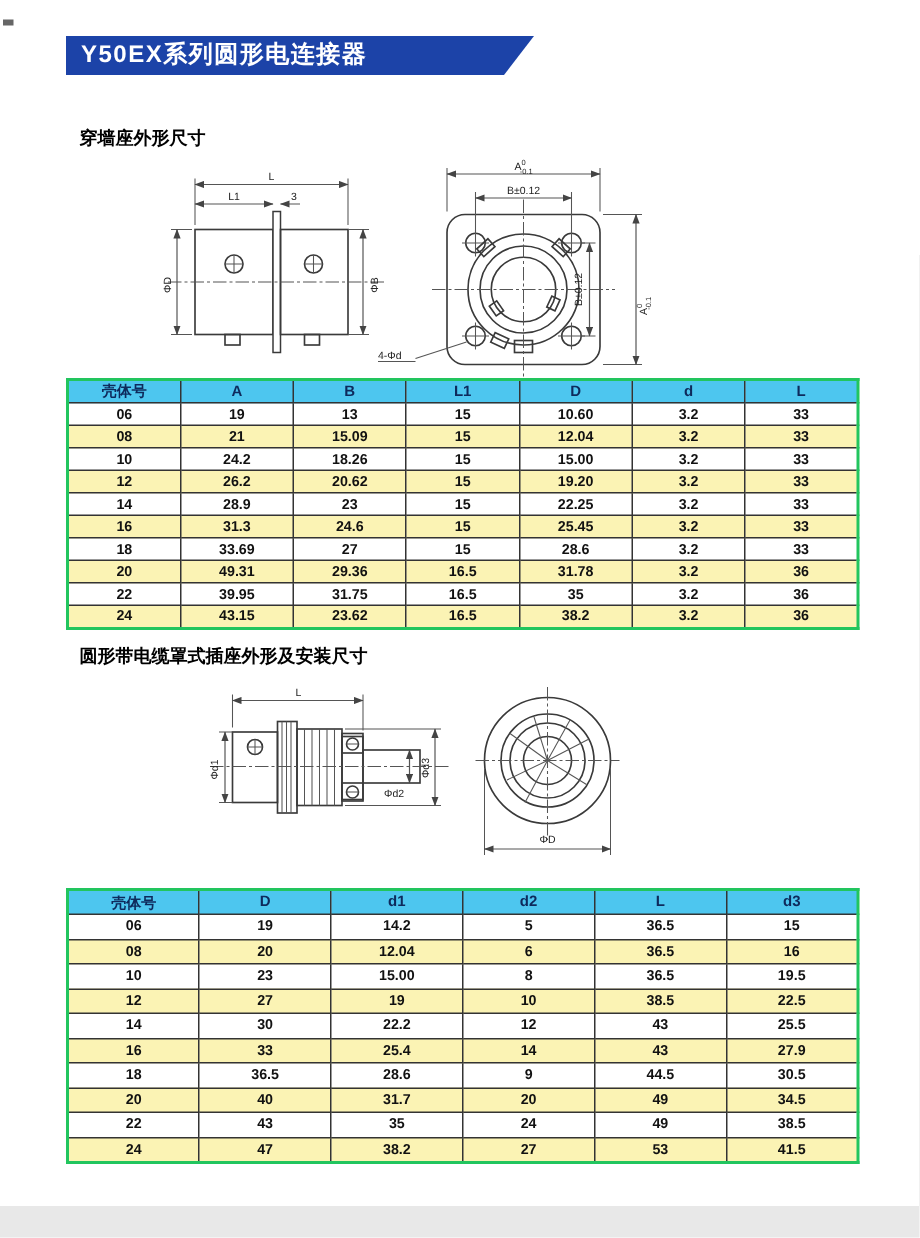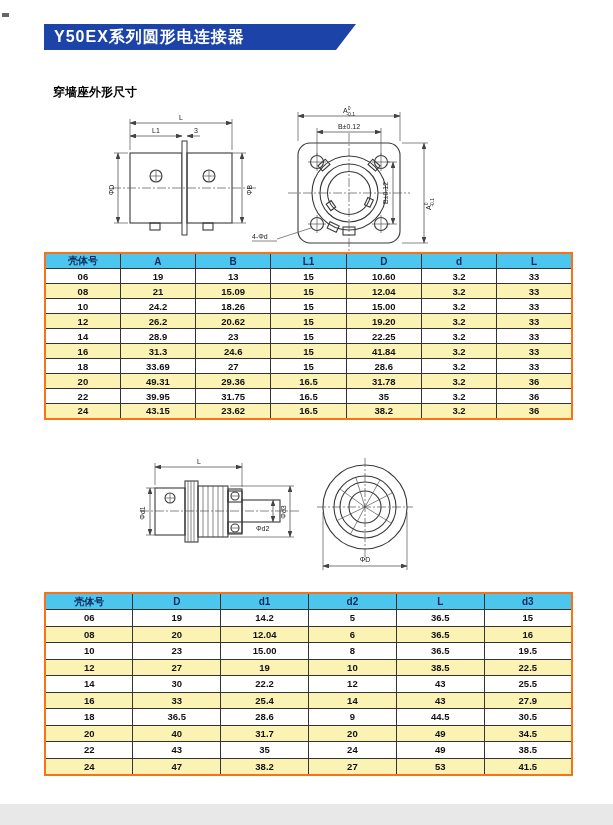--- a/index.html
+++ b/index.html
@@ -14,21 +14,21 @@
   #h1{top:84px;}
   #h2{top:429px;}
   svg{position:absolute;left:0;}
   svg text{font-family:"Liberation Sans",sans-serif;font-size:7px;fill:#222;}
   .obj{stroke:#3a3a3a;stroke-width:1.1;fill:none;}
   .objf{stroke:#3a3a3a;stroke-width:1;fill:#fff;}
   .dim{stroke:#555;stroke-width:0.8;fill:none;}
   .cl{stroke:#555;stroke-width:0.7;fill:none;stroke-dasharray:9 2 2 2;}
   .thin{stroke:#555;stroke-width:0.7;fill:none;}
   table{position:absolute;left:44px;width:529px;border-collapse:collapse;table-layout:fixed;
-        text-align:center;border:2px solid #f97316;}
+        text-align:center;border:2px solid #22c55e;}
   #t1{top:252px;}
   #t2{top:592px;}
   th{background:#4dc6ef;color:#0e2a5c;font-size:10px;font-weight:bold;border:1px solid #333;padding:0;}
   td{font-size:9.5px;font-weight:bold;color:#111;border:1px solid #333;padding:0;background:#fff;}
   #t1 tr{height:15px;} #t2 tr{height:16.5px;}
   tr.alt td{background:#fbf3b4;}
 </style>
 </head>
 <body>
 
@@ -204,21 +204,21 @@
           <td>15</td>
           <td>22.25</td>
           <td>3.2</td>
           <td>33</td>
         </tr>
         <tr class="alt">
           <td>16</td>
           <td>31.3</td>
           <td>24.6</td>
           <td>15</td>
-          <td>41.84</td>
+          <td>25.45</td>
           <td>3.2</td>
           <td>33</td>
         </tr>
         <tr>
           <td>18</td>
           <td>33.69</td>
           <td>27</td>
           <td>15</td>
           <td>28.6</td>
           <td>3.2</td>
@@ -247,20 +247,21 @@
           <td>43.15</td>
           <td>23.62</td>
           <td>16.5</td>
           <td>38.2</td>
           <td>3.2</td>
           <td>36</td>
         </tr>
       </tbody>
     </table>
 
+  <div class="sec-heading" id="h2">圆形带电缆罩式插座外形及安装尺寸</div>
 
   <svg style="top:450px" width="613" height="140" viewBox="0 450 613 140">
     <defs>
       <marker id="arr2" markerWidth="8" markerHeight="6" refX="7.5" refY="3" orient="auto-start-reverse">
         <path d="M0,0 L8,3 L0,6 z" fill="#444"></path>
       </marker>
     </defs>
 
     <g>
       <rect class="obj" x="155" y="488" width="30" height="47"></rect>

